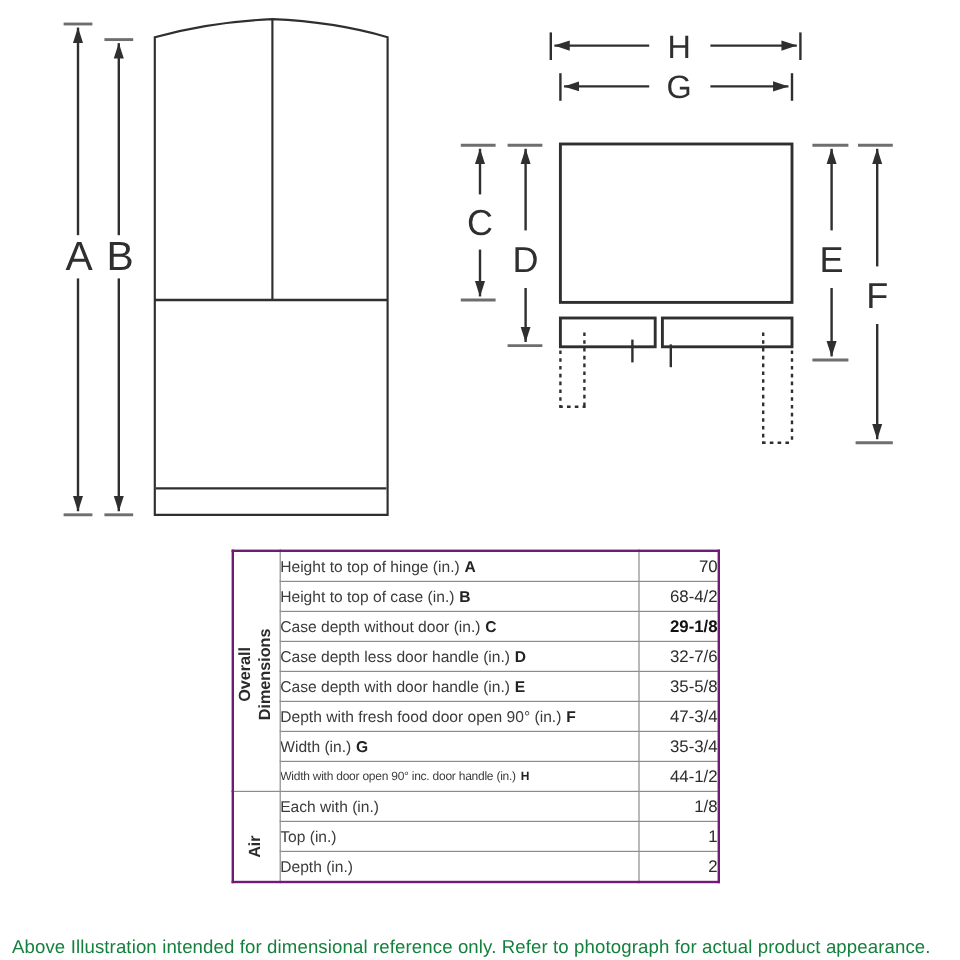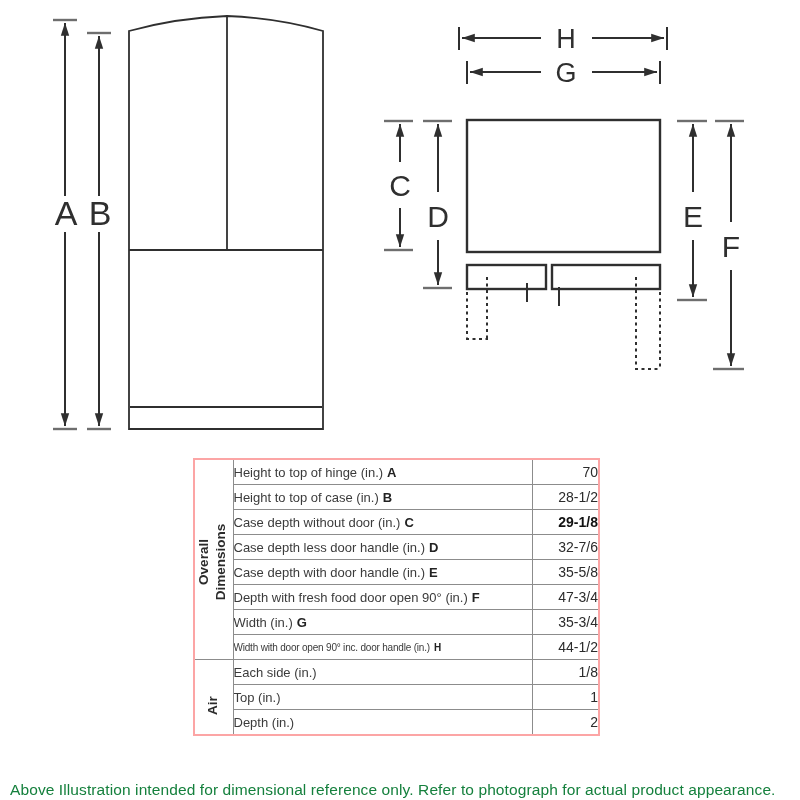--- a/index.html
+++ b/index.html
@@ -14,21 +14,21 @@
     fill:#2f2f2f;
   }
   .dim-letter-lg { font-size:34px; }
   .dim-letter-md { font-size:30px; }
   .dim-letter-sm { font-size:27px; }
 
   
   table.dims {
     position:absolute; left:193px; top:458px;
     width:405px; border-collapse:collapse; table-layout:fixed;
-    border:2px solid #fca5a5;
+    border:2px solid #701a75;
   }
   table.dims td {
     border:1px solid #8c8c8c;
     height:24px; padding:0; vertical-align:middle;
     box-sizing:content-box;
   }
   td.vhead { width:39px; }
   td.lbl {
     width:299px; padding-left:8px; padding-right:3px;
     font-size:13px; color:#3b3b3b; white-space:nowrap; overflow:hidden;
@@ -168,21 +168,21 @@
       <col style="width:67px">
     </colgroup>
   <tbody>
     <tr>
       <td class="vhead" rowspan="8"></td>
       <td class="lbl"><span>Height to top of hinge (in.)</span><span class="ltr">A</span></td>
       <td class="val">70</td>
     </tr>
     <tr>
       <td class="lbl"><span>Height to top of case (in.)</span><span class="ltr">B</span></td>
-      <td class="val">28-1/2</td>
+      <td class="val">68-4/2</td>
     </tr>
     <tr>
       <td class="lbl"><span>Case depth without door (in.)</span><span class="ltr">C</span></td>
       <td class="val bold">29-1/8</td>
     </tr>
     <tr>
       <td class="lbl"><span>Case depth less door handle (in.)</span><span class="ltr">D</span></td>
       <td class="val">32-7/6</td>
     </tr>
     <tr>
@@ -196,21 +196,21 @@
     <tr>
       <td class="lbl"><span>Width (in.)</span><span class="ltr">G</span></td>
       <td class="val">35-3/4</td>
     </tr>
     <tr>
       <td class="lbl tight"><span>Width with door open 90° inc. door handle (in.)</span><span class="ltr">H</span></td>
       <td class="val">44-1/2</td>
     </tr>
     <tr>
       <td class="vhead" rowspan="3"></td>
-      <td class="lbl"><span>Each side (in.)</span></td>
+      <td class="lbl"><span>Each with (in.)</span></td>
       <td class="val">1/8</td>
     </tr>
     <tr>
       <td class="lbl"><span>Top (in.)</span></td>
       <td class="val">1</td>
     </tr>
     <tr>
       <td class="lbl"><span>Depth (in.)</span></td>
       <td class="val">2</td>
     </tr>

